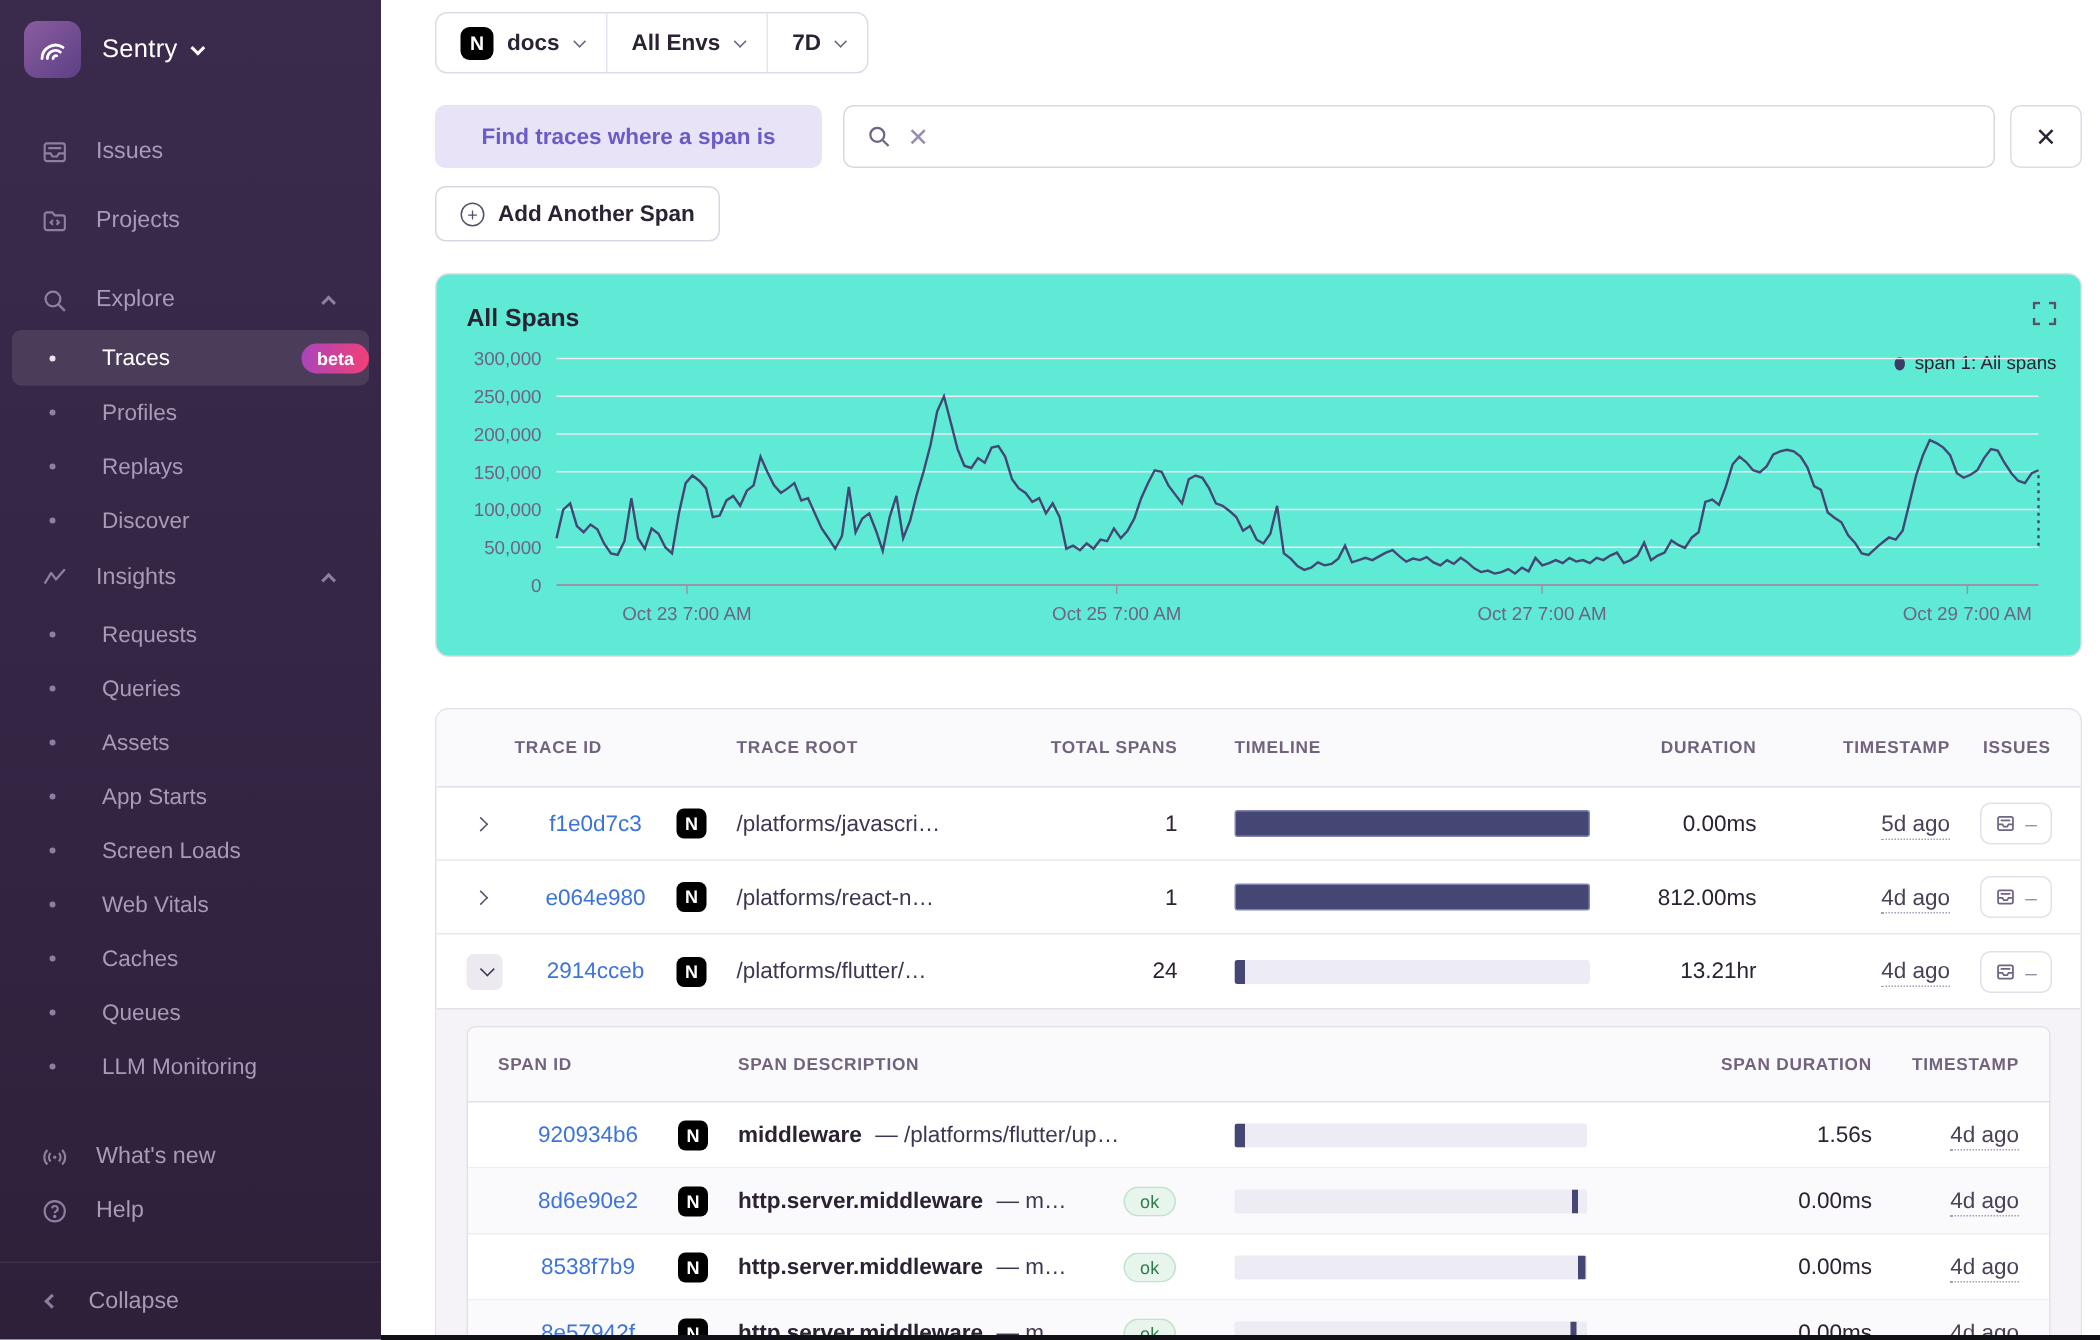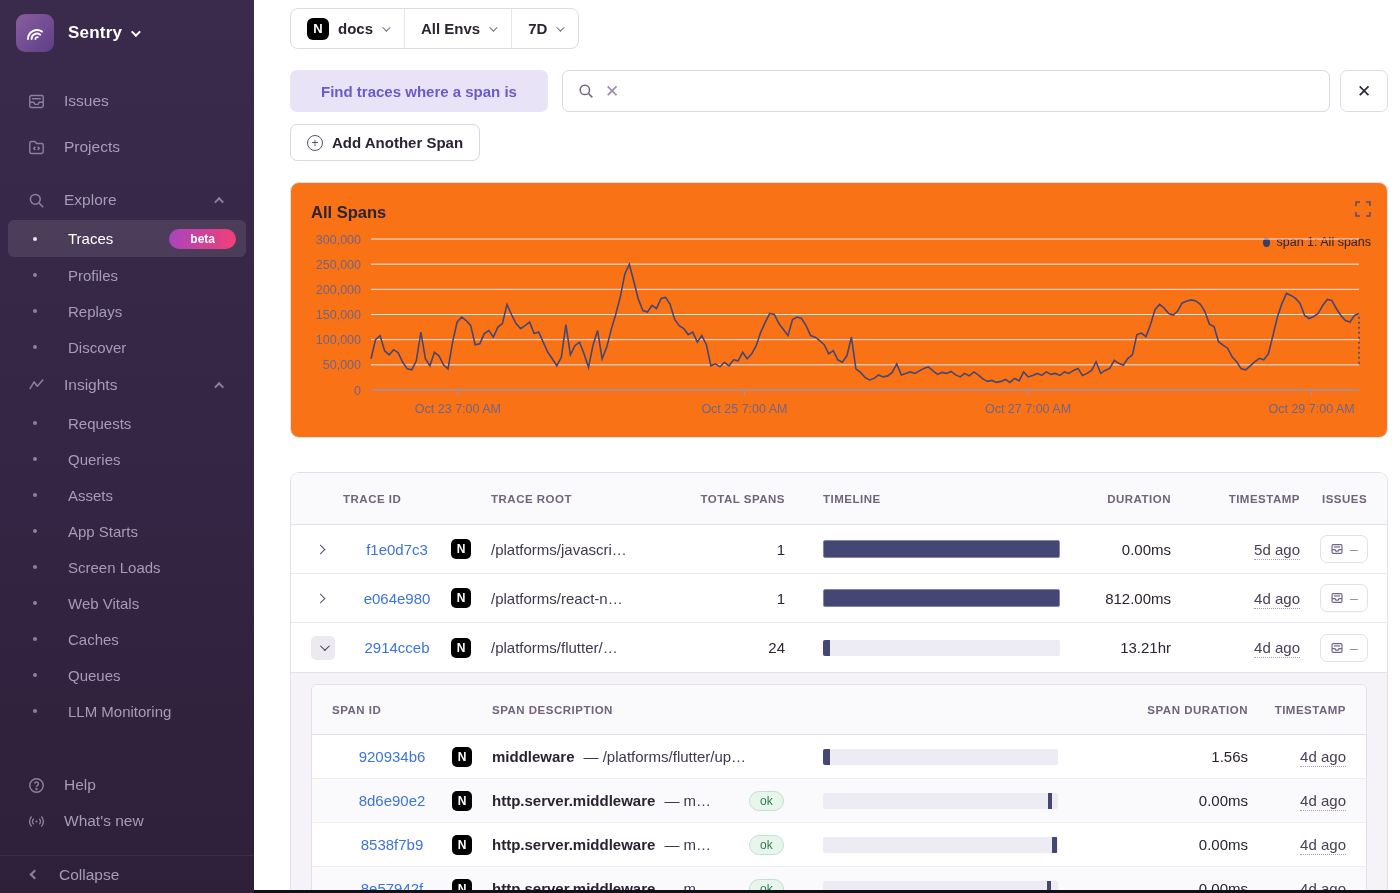--- a/index.html
+++ b/index.html
@@ -4,40 +4,40 @@
 <style>
   * { margin:0; padding:0; box-sizing:border-box; }
   html,body { width:1400px; height:893px; overflow:hidden; font-family:"Liberation Sans",sans-serif; background:#fff; }
 
   
   .sidebar { position:fixed; left:0; top:0; width:254px; height:893px;
     background:linear-gradient(180deg,#3a2a4c 0%,#342544 55%,#2e2039 100%); color:#a89bb8; z-index:5; }
   .brand { display:flex; align-items:center; gap:14px; margin:14px 16px 0 16px; }
   .brand-logo { width:38px; height:38px; border-radius:9px; background:linear-gradient(135deg,#8a5d9e,#5d3f86);
     display:flex; align-items:center; justify-content:center; }
-  .brand-name { color:#fff; font-size:17px; font-weight:bold; letter-spacing:.2px; display:flex; align-items:center; gap:9px; }
+  .brand-name { color:#fff; font-size:17px; font-weight:normal; letter-spacing:.2px; display:flex; align-items:center; gap:9px; }
   .chev { display:inline-block; width:7px; height:7px; border-right:2px solid currentColor; border-bottom:2px solid currentColor; }
   .chev.down { transform:rotate(45deg) translateY(-2px); }
   .chev.up { transform:rotate(-135deg) translateY(-2px); }
   .chev.right { transform:rotate(-45deg); }
   .chev.left { transform:rotate(135deg); }
   .nav { margin-top:26px; }
   .nav-item { display:flex; align-items:center; gap:18px; height:46px; padding-left:27px; font-size:15.5px; cursor:pointer; }
   .nav-item svg { flex:0 0 auto; }
   .nav-section { display:flex; align-items:center; gap:18px; height:40px; padding:0 30px 0 27px; font-size:15.5px; cursor:pointer; }
   .nav-section .sec-chev { margin-left:auto; color:#8d7fa0; }
   .nav-sub { display:flex; align-items:center; height:36px; margin:0 8px; padding-left:25px; border-radius:6px; font-size:15px; cursor:pointer; }
   .nav-sub .bullet { width:4px; height:4px; border-radius:50%; background:#8d7fa0; margin-right:31px; }
   .nav-sub.active { background:rgba(255,255,255,.10); color:#fff; height:37px; }
   .nav-sub.active .bullet { background:#e9e4f0; }
-  .beta-badge { margin-left:auto; margin-right:10px; background:linear-gradient(95deg,#a845bd,#f33f76);
-    color:#fff; font-size:12px; font-weight:bold; padding:3px 21px; border-radius:11px; }
+  .beta-badge { margin-left:auto; background:linear-gradient(95deg,#a845bd,#f33f76);
+    color:#fff; font-size:12px; font-weight:bold; padding:3px 10px; border-radius:11px; }
   .sb-footer { position:absolute; bottom:0; left:0; right:0; }
   .sb-footer .nav-item { height:36px; }
-  .collapse-row { display:flex; align-items:center; gap:21px; height:38px; margin-top:16px; padding-left:31px;
+  .collapse-row { display:flex; align-items:center; gap:21px; height:52px; margin-top:16px; padding-left:31px;
     border-top:1px solid rgba(255,255,255,.07); font-size:15.5px; cursor:pointer; }
   .icon-mute { color:#8d7fa0; }
 
   
   .main { position:fixed; left:254px; top:0; width:1146px; height:893px; background:#fff; }
 
   .filter-bar { position:absolute; left:36px; top:8px; height:41px; display:flex; align-items:stretch;
     border:1px solid #e0dae7; border-radius:8px; background:#fff; }
   .filter-seg { display:flex; align-items:center; gap:9px; padding:0 16px; font-size:15px; font-weight:bold; color:#2b2233; cursor:pointer; }
   .filter-seg + .filter-seg { border-left:1px solid #e8e3ee; }
@@ -54,21 +54,21 @@
   .search-box input::placeholder { color:#857a96; }
   .x-glyph { font-size:17px; color:#9a8bb0; cursor:pointer; line-height:1; }
   .close-btn { position:absolute; left:1086px; top:70px; width:48px; height:42px; border:1px solid #e0dae7; border-radius:7px;
     background:#fff; display:flex; align-items:center; justify-content:center; font-size:17px; color:#2b2233; cursor:pointer; }
   .add-span-btn { position:absolute; left:36px; top:124px; height:37px; padding:0 16px; display:flex; align-items:center; gap:9px;
     border:1px solid #dcd6e3; border-radius:7px; background:#fff; font-size:15px; font-weight:bold; color:#2b2233; cursor:pointer; }
   .plus-circ { width:16px; height:16px; border:1.4px solid #57506b; border-radius:50%; display:flex; align-items:center;
     justify-content:center; font-size:12px; color:#57506b; font-weight:normal; }
 
   
-  .chart-panel { position:absolute; left:36px; top:182px; width:1098px; height:256px; border:1px solid #e4dfe9; border-radius:9px; background:#f97316; }
+  .chart-panel { position:absolute; left:36px; top:182px; width:1098px; height:256px; border:1px solid #e4dfe9; border-radius:9px; background:#5eead4; }
   .chart-title { position:absolute; left:20px; top:20px; font-size:16.5px; font-weight:bold; color:#2b2233; }
   .fullscreen-btn { position:absolute; right:16px; top:18px; cursor:pointer; color:#57506b; }
   .chart-legend { position:absolute; right:16px; top:52px; display:flex; align-items:center; gap:6px; font-size:12.5px; color:#2b2233; }
   .legend-dot { width:7px; height:9px; border-radius:50%; background:#3b3d66; }
   .chart-svg-wrap { position:absolute; left:2px; top:48px; }
 
   
   .traces-panel { position:absolute; left:36px; top:472px; width:1098px; height:435px; border:1px solid #e4dfe9;
     border-bottom:none; border-radius:9px 9px 0 0; background:#fff; overflow:hidden; }
   .t-grid { display:grid; grid-template-columns:32px 108px 40px 194px 100px 275px 111px 129px 1fr; align-items:center; padding:0 20px; }
@@ -207,33 +207,33 @@
     </div>
     <div class="nav-sub">
       <span class="bullet"></span>
       <span>LLM Monitoring</span>
     </div>
   </div>
 
   <div class="sb-footer">
     <div class="nav-item">
       <svg class="icon-mute" width="19" height="19" viewBox="0 0 24 24" fill="none" stroke="currentColor" stroke-width="1.8">
+        <circle cx="12" cy="12" r="1.4" fill="currentColor" stroke="none"></circle>
+        <path d="M8.5 15.5 a5 5 0 0 1 0 -7 M15.5 8.5 a5 5 0 0 1 0 7"></path>
+        <path d="M5.8 18.2 a8.8 8.8 0 0 1 0 -12.4 M18.2 5.8 a8.8 8.8 0 0 1 0 12.4"></path>
+      </svg>
+      <span>What's new</span>
+    </div>
+    <div class="nav-item">
+      <svg class="icon-mute" width="19" height="19" viewBox="0 0 24 24" fill="none" stroke="currentColor" stroke-width="1.8">
         <circle cx="12" cy="12" r="8.5"></circle>
           <path d="M9.7 9.6 a2.4 2.4 0 1 1 3.2 2.6 c-.7.3-.9.8-.9 1.5"></path>
           <circle cx="12" cy="16.4" r="0.6" fill="currentColor"></circle>
       </svg>
       <span>Help</span>
-    </div>
-    <div class="nav-item">
-      <svg class="icon-mute" width="19" height="19" viewBox="0 0 24 24" fill="none" stroke="currentColor" stroke-width="1.8">
-        <circle cx="12" cy="12" r="1.4" fill="currentColor" stroke="none"></circle>
-        <path d="M8.5 15.5 a5 5 0 0 1 0 -7 M15.5 8.5 a5 5 0 0 1 0 7"></path>
-        <path d="M5.8 18.2 a8.8 8.8 0 0 1 0 -12.4 M18.2 5.8 a8.8 8.8 0 0 1 0 12.4"></path>
-      </svg>
-      <span>What's new</span>
     </div>
     <div class="collapse-row">
       <span class="chev left icon-mute"></span>
       <span>Collapse</span>
     </div>
   </div>
 </div>
 
 <div class="main">
 

